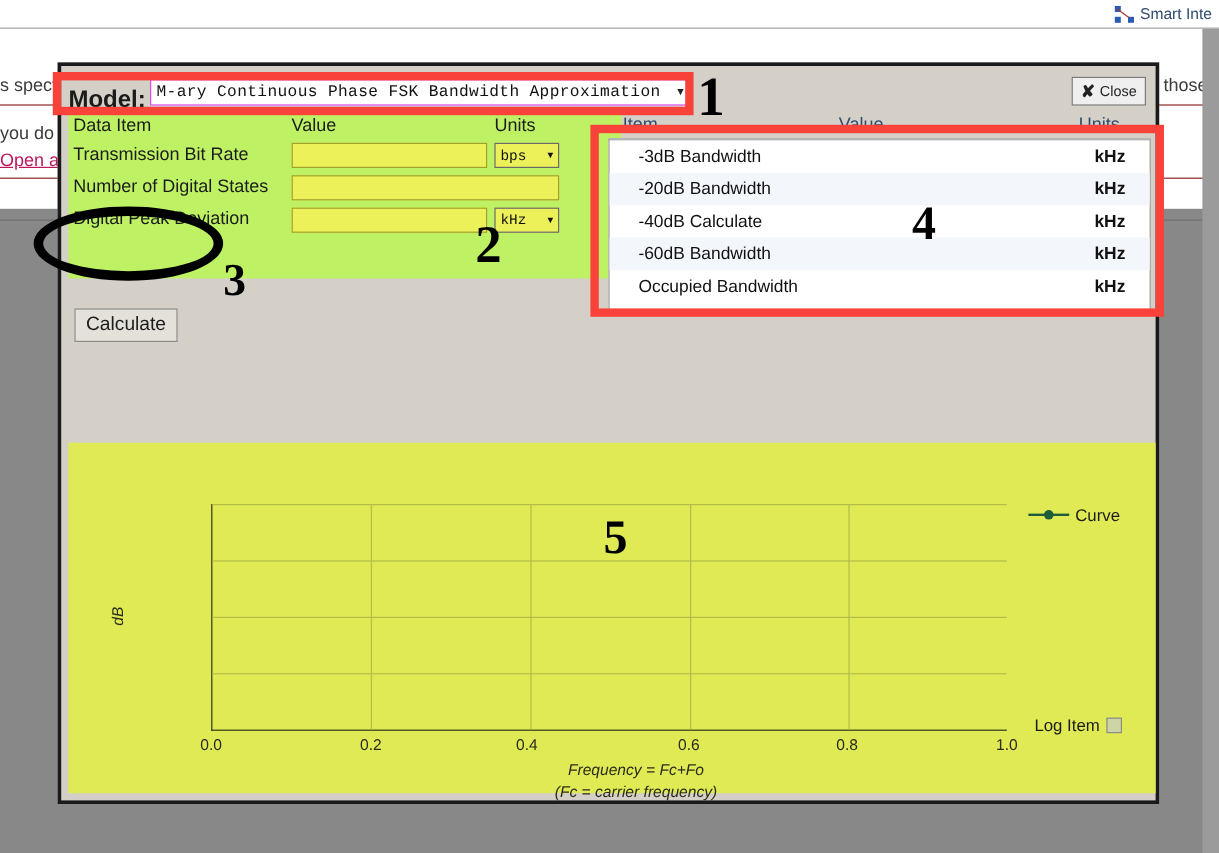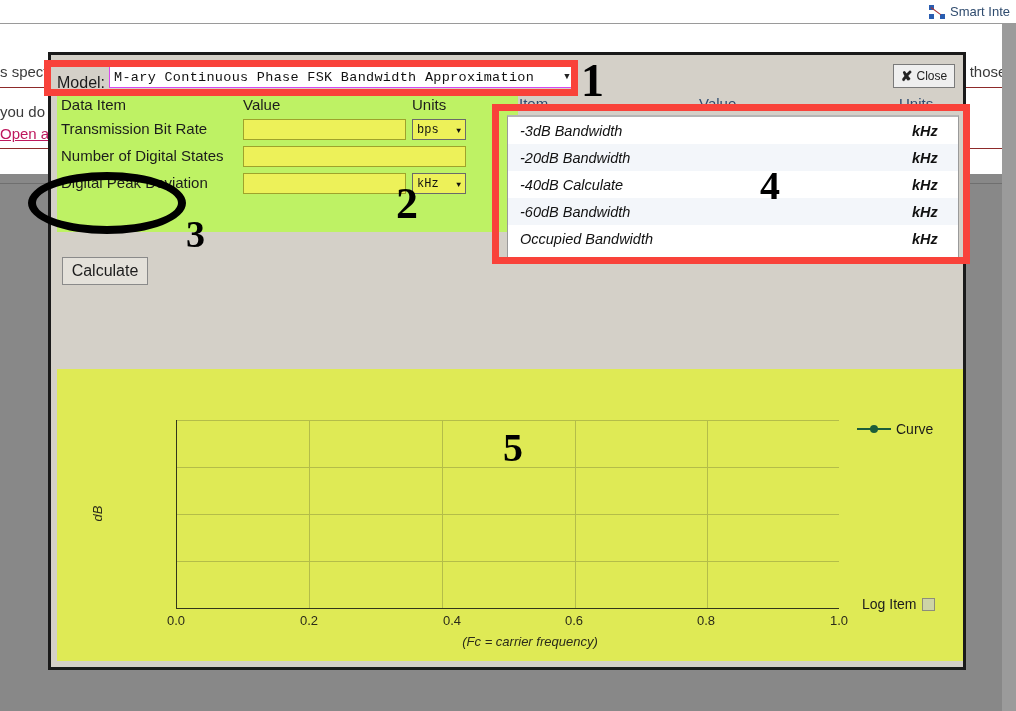--- a/index.html
+++ b/index.html
@@ -53,21 +53,21 @@
     position:absolute; left:48px; top:52px; width:918px; height:618px;
     background:#d4d0c8; border:3px solid #1a1a1a;
   }
   .dlg-inner { position:absolute; inset:0; }
 
   
   .model-bar {
     position:absolute; left:6px; top:10px; width:520px; height:24px;
     display:flex; align-items:center; gap:4px;
   }
-  .model-label { font-size:16px; color:#1b1b1b; font-weight:400;margin-top:12px; }
+  .model-label { font-size:20px; color:#1b1b1b; font-weight:700;margin-top:12px; }
   .model-combo {
     flex:1; height:22px; background:#ffffff; border:1px solid #d946ef;
     display:flex; align-items:center; padding:0 4px;
     font-family:"Liberation Mono", monospace; font-size:13.5px; color:#111;
     letter-spacing:0.3px; position:relative;
   }
   .model-combo .caret {
     position:absolute; right:6px; top:50%; transform:translateY(-50%);
     font-size:9px; color:#222;
   }
@@ -126,22 +126,22 @@
   .res-hdr { position:absolute; font-size:15px; color:#2f4b6e; top:2px; }
   .rh-item { left:18px; }
   .rh-value { left:198px; }
   .rh-units { left:398px; }
   .res-table {
     position:absolute; left:6px; top:22px; width:452px; height:147px;
     background:#ffffff; border:1px solid #9a9a9a;
     border-top:2px solid #b5b5b5;
   }
   .res-row {
-    display:flex; align-items:center; height:27px; padding:0 12px 0 12px;
-    font-size:14.5px; color:#111; justify-content:space-between;font-style:italic;
+    display:flex; align-items:center; height:27px; padding:0 12px 0 24px;
+    font-size:14.5px; color:#111; justify-content:space-between;
   }
   .res-row:nth-child(even) { background:#f3f6fa; }
   .res-row .rv { flex:1; }
   .res-row .ru { width:34px; text-align:left; font-weight:600; }
 
   
   .chart-area {
     position:absolute; left:6px; top:314px; width:906px; height:292px;
     background:#dfea55;
   }
@@ -330,29 +330,30 @@
         <div class="gv" style="left:530px;"></div>
         <div class="gh" style="top:47px;"></div>
         <div class="gh" style="top:94px;"></div>
         <div class="gh" style="top:141px;"></div>
       </div>
 
 
       <div class="xtick-wrap">
         <span class="xtick" style="left:0px;">0.0</span>
         <span class="xtick" style="left:133px;">0.2</span>
-        <span class="xtick" style="left:276px;">0.4</span>
+        <span class="xtick" style="left:263px;">0.4</span>
         <span class="xtick" style="left:398px;">0.6</span>
         <span class="xtick" style="left:530px;">0.8</span>
         <span class="xtick" style="left:663px;">1.0</span>
       </div>
 
       <div class="ylabel">dB</div>
 
       <div class="xlabel">
+        <div>Frequency = Fc+Fo</div>
         <div>(Fc = carrier frequency)</div>
       </div>
 
       <div class="legend">
         <span class="legend-mark">
           <span class="ln"></span>
             <span class="dt"></span>
         </span>
         <span>Curve</span>
       </div>

